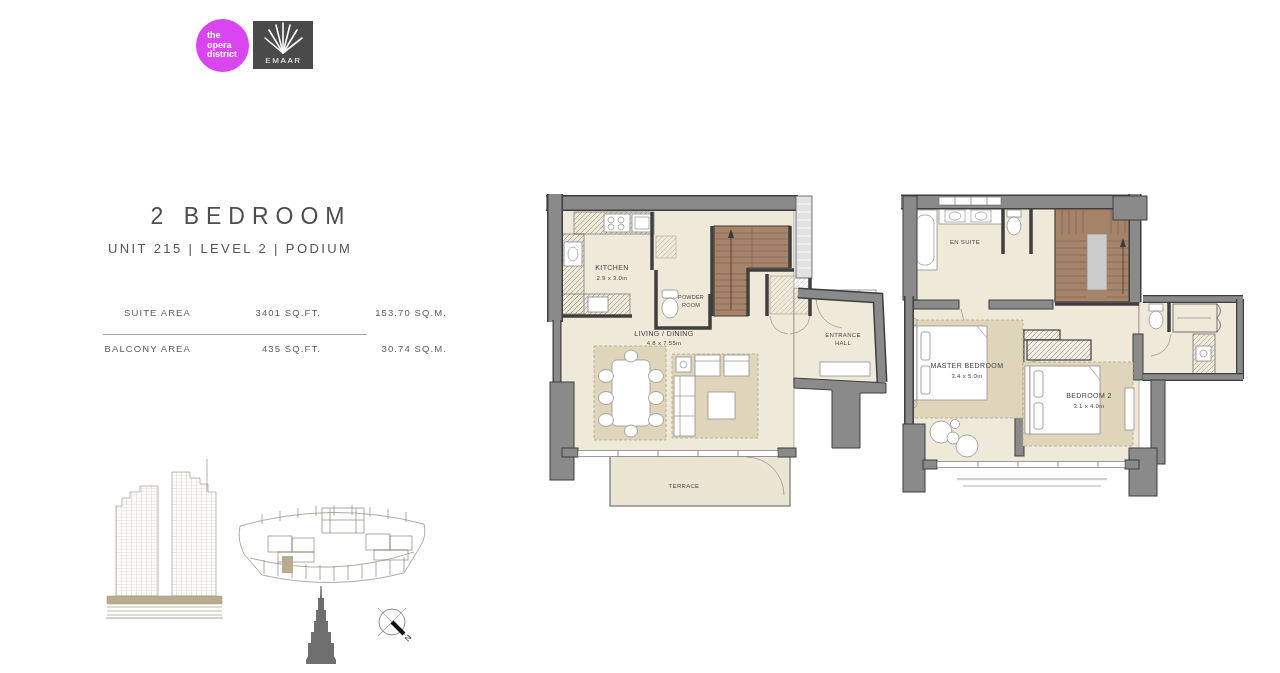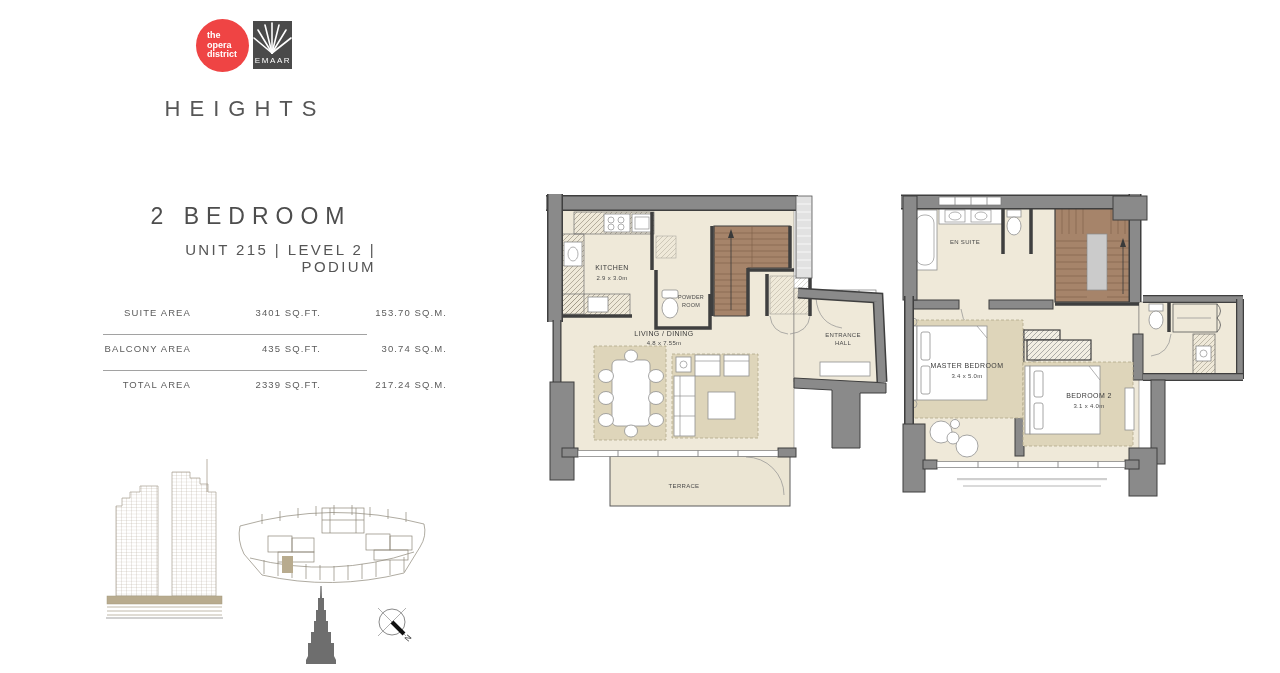--- a/index.html
+++ b/index.html
@@ -2,30 +2,30 @@
 <html><head>
 <meta charset="utf-8">
 <style>
   html,body{margin:0;padding:0;background:#fff;}
   body{width:1280px;height:673px;position:relative;overflow:hidden;
        font-family:"Liberation Sans",sans-serif;color:#5a5a5a;}
   .abs{position:absolute;}
 
   
   .logo-circle{left:196px;top:19px;width:53px;height:53px;border-radius:50%;
-    background:#ef4444;color:#fff;display:flex;flex-direction:column;justify-content:center;
+    background:#d946ef;color:#fff;display:flex;flex-direction:column;justify-content:center;
     padding-left:11px;box-sizing:border-box;font-size:9px;font-weight:bold;line-height:9.5px;}
-  .logo-emaar{left:253px;top:21px;width:39px;height:48px;background:#4a4a4a;color:#fff;
+  .logo-emaar{left:253px;top:21px;width:60px;height:48px;background:#4a4a4a;color:#fff;
     display:flex;flex-direction:column;align-items:center;justify-content:flex-end;box-sizing:border-box;}
   .logo-emaar .em-txt{font-size:8px;letter-spacing:1.6px;margin:0 0 4px 1px;}
   .proj-title{left:135px;top:97px;width:220px;text-align:center;font-size:22px;
     letter-spacing:9px;color:#565656;line-height:23px;}
   .unit-type{left:117px;top:203px;width:268px;text-align:center;font-size:23px;
     letter-spacing:7px;color:#4d4d4d;}
-  .unit-details{left:108px;top:241px;width:268px;text-align:right;font-size:15px;
+  .unit-details{left:108px;top:241px;width:268px;text-align:left;font-size:13px;
     letter-spacing:2.4px;color:#555;}
   .area-table{left:103px;top:299px;width:264px;font-size:9.5px;letter-spacing:1.1px;color:#5b5b5b;}
   .area-row{display:grid;grid-template-columns:88px 90px 86px;height:27px;align-items:center;gap:40px;}
   .area-row + .area-row{border-top:1px solid #a2a2a2;margin-top:8px;}
   .area-row span{text-align:right;}
 
   
   svg{position:absolute;overflow:visible;}
   .pl {font-family:"Liberation Sans",sans-serif;font-size:7px;fill:#3a3a3a;letter-spacing:.4px;text-anchor:middle;}
   .pls{font-family:"Liberation Sans",sans-serif;font-size:6px;fill:#4a4a4a;letter-spacing:.3px;text-anchor:middle;}
@@ -60,41 +60,35 @@
       <line x1="22" y1="31" x2="22" y2="1"></line>
       <line x1="22" y1="31" x2="29" y2="3"></line>
       <line x1="22" y1="31" x2="36" y2="8"></line>
       <line x1="22" y1="31" x2="41" y2="16"></line>
     </g>
   </svg>
   <span class="em-txt">EMAAR</span>
 </div>
 
 <div class="abs proj-title">
-  <div>HEIGHTS</div>
 </div>
 
 <div class="abs unit-type">2 BEDROOM</div>
 <div class="abs unit-details">UNIT 215  |  LEVEL 2  |  PODIUM</div>
 
 <div class="abs area-table">
   <div class="area-row">
     <span>SUITE AREA</span>
     <span>3401 SQ.FT.</span>
     <span>153.70 SQ.M.</span>
   </div>
   <div class="area-row">
     <span>BALCONY AREA</span>
     <span>435 SQ.FT.</span>
     <span>30.74 SQ.M.</span>
-  </div>
-  <div class="area-row">
-    <span>TOTAL AREA</span>
-    <span>2339 SQ.FT.</span>
-    <span>217.24 SQ.M.</span>
   </div>
 </div>
 
 <svg style="left:106px;top:456px" width="118" height="164" viewBox="0 0 118 164">
   <defs>
     <pattern id="hatch" width="5" height="5" patternUnits="userSpaceOnUse">
       <path d="M0,5 L5,0" stroke="#9b9383" stroke-width="0.7"></path>
     </pattern>
     <pattern id="hatchW" width="5" height="5" patternUnits="userSpaceOnUse">
       <rect width="5" height="5" fill="#f2eee2"></rect>

